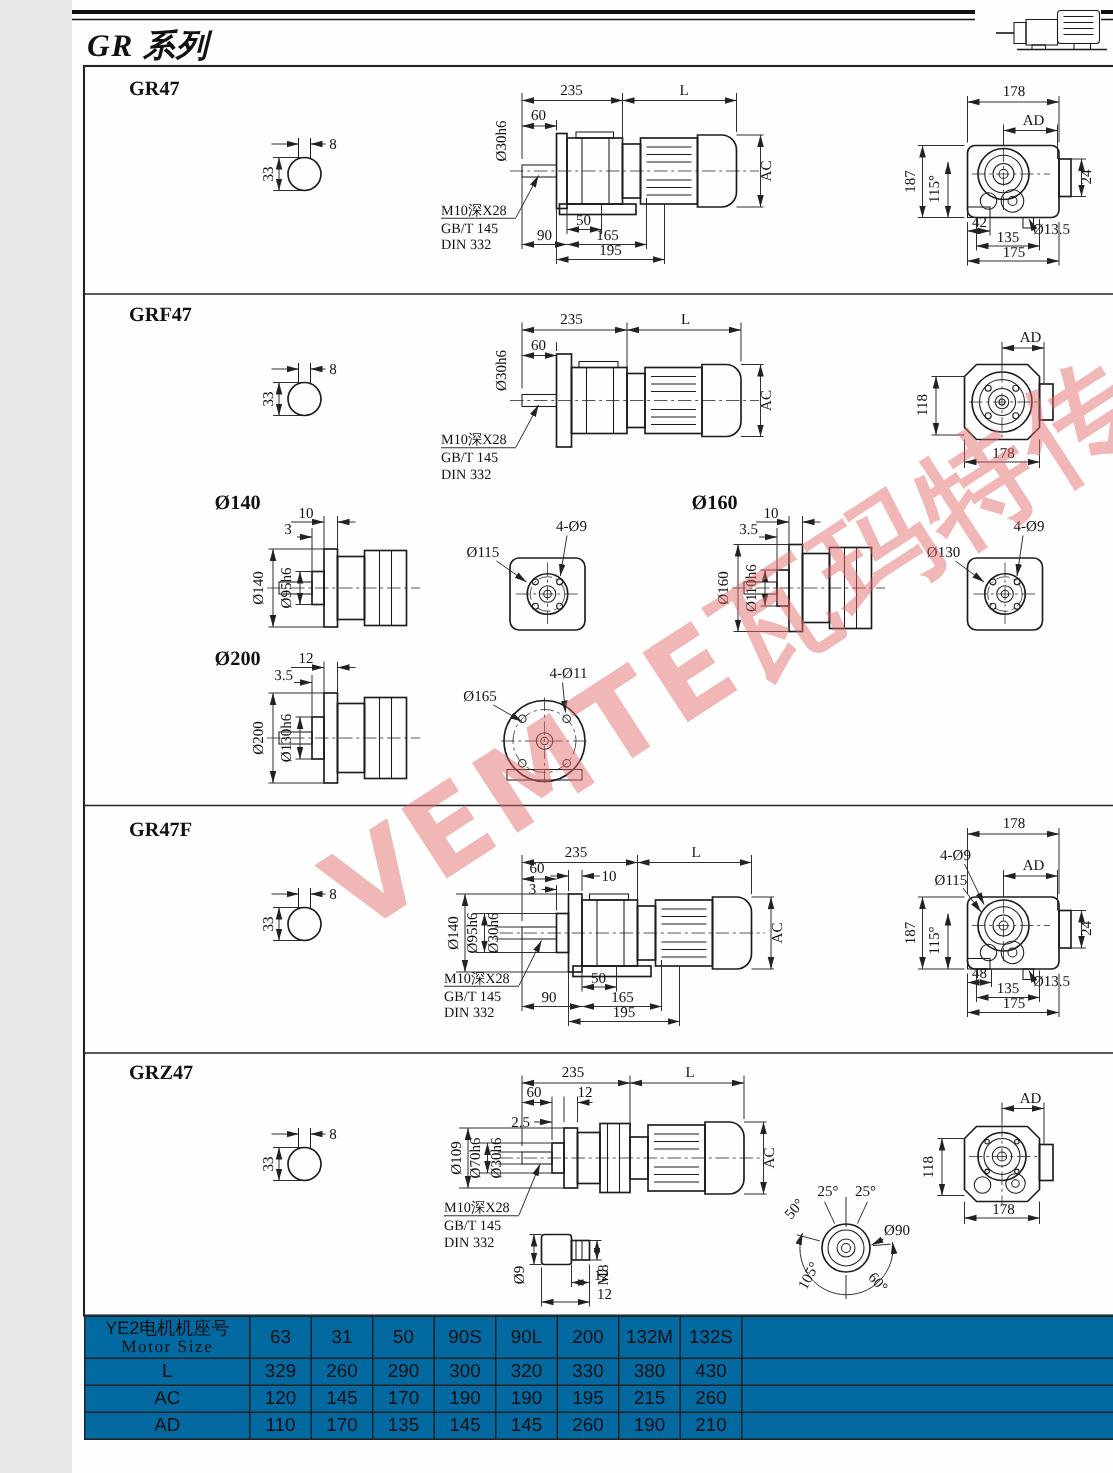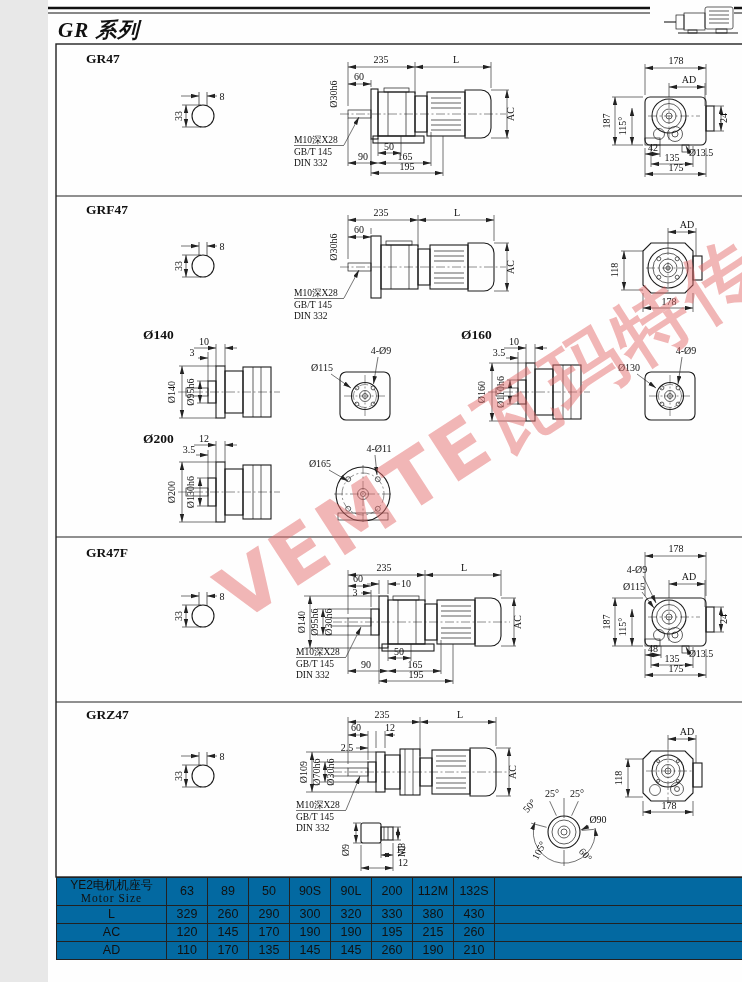--- a/index.html
+++ b/index.html
@@ -565,26 +565,26 @@
         <col style="width:41px">
       <col>
     </colgroup>
     <tbody>
         <tr class="hrow">
       <td>
         <div class="hcn">YE2电机机座号</div>
         <div class="hen">Motor Size</div>
       </td>
       <td>63</td>
-      <td>89</td>
+      <td>31</td>
       <td>50</td>
       <td>90S</td>
       <td>90L</td>
       <td>200</td>
-      <td>112M</td>
+      <td>132M</td>
       <td>132S</td>
       <td></td>
     </tr>
     <tr class="drow">
       <td>L</td>
       <td>329</td>
       <td>260</td>
       <td>290</td>
       <td>300</td>
       <td>320</td>

